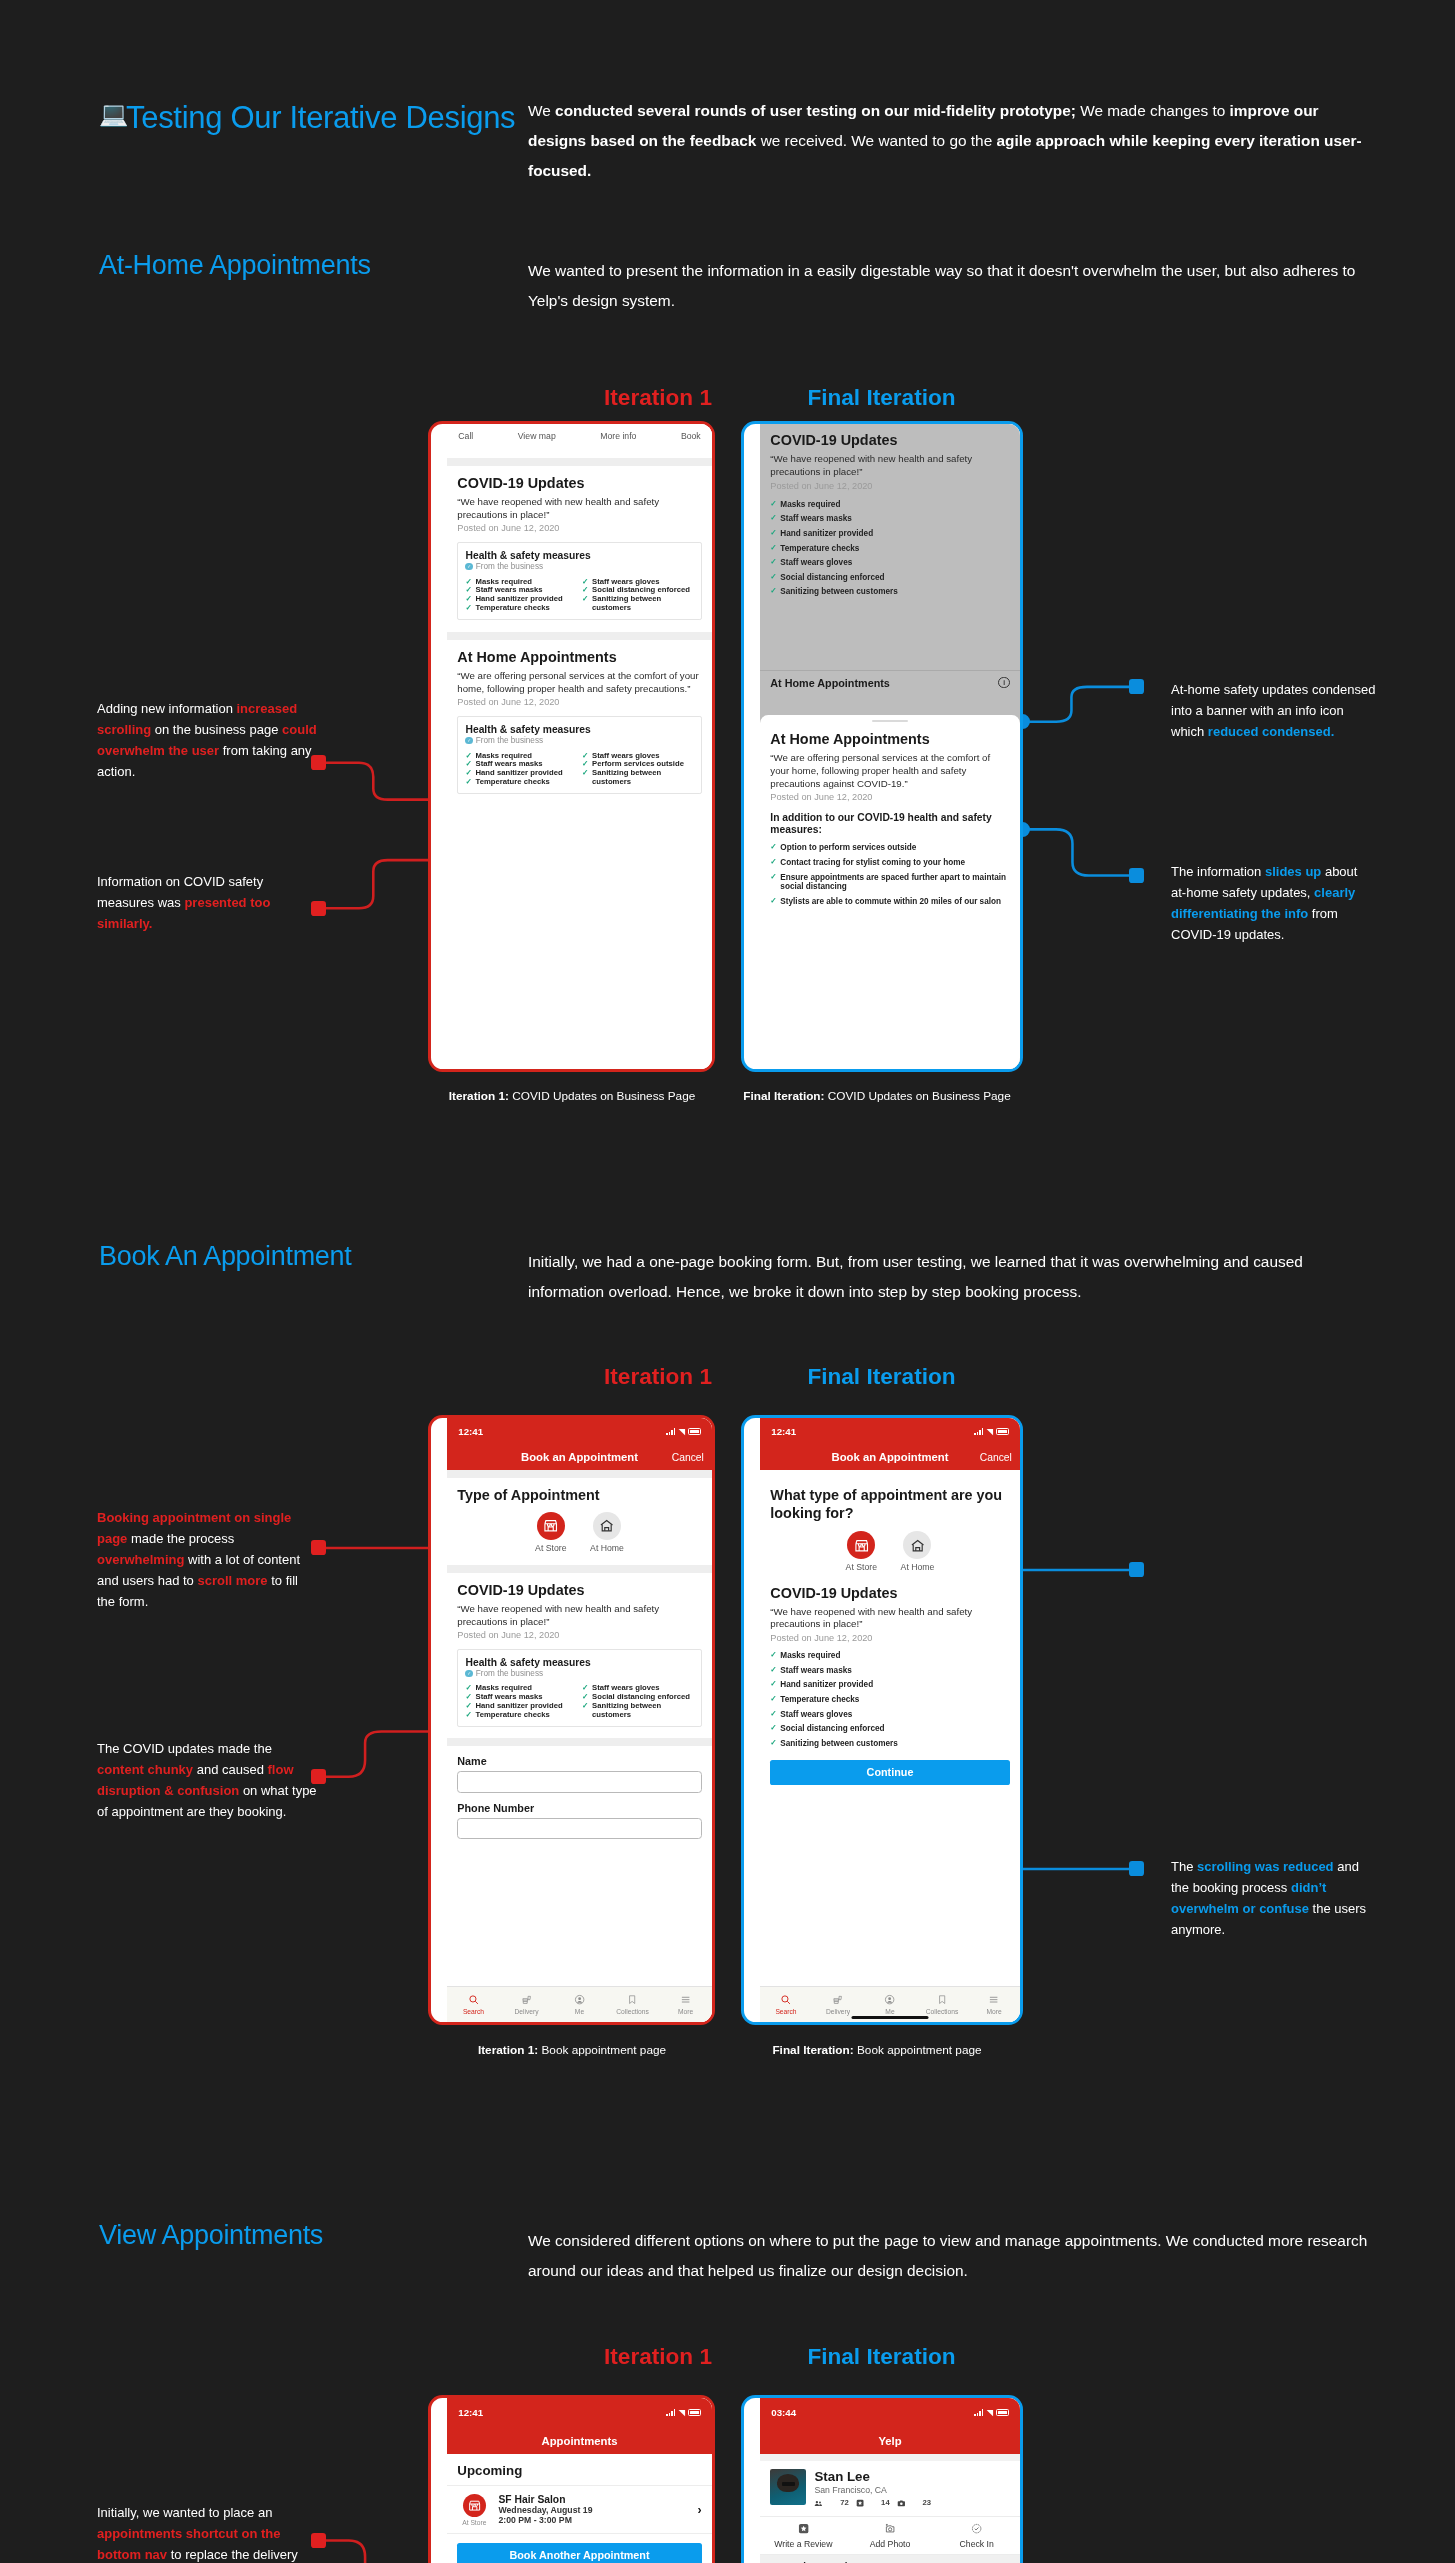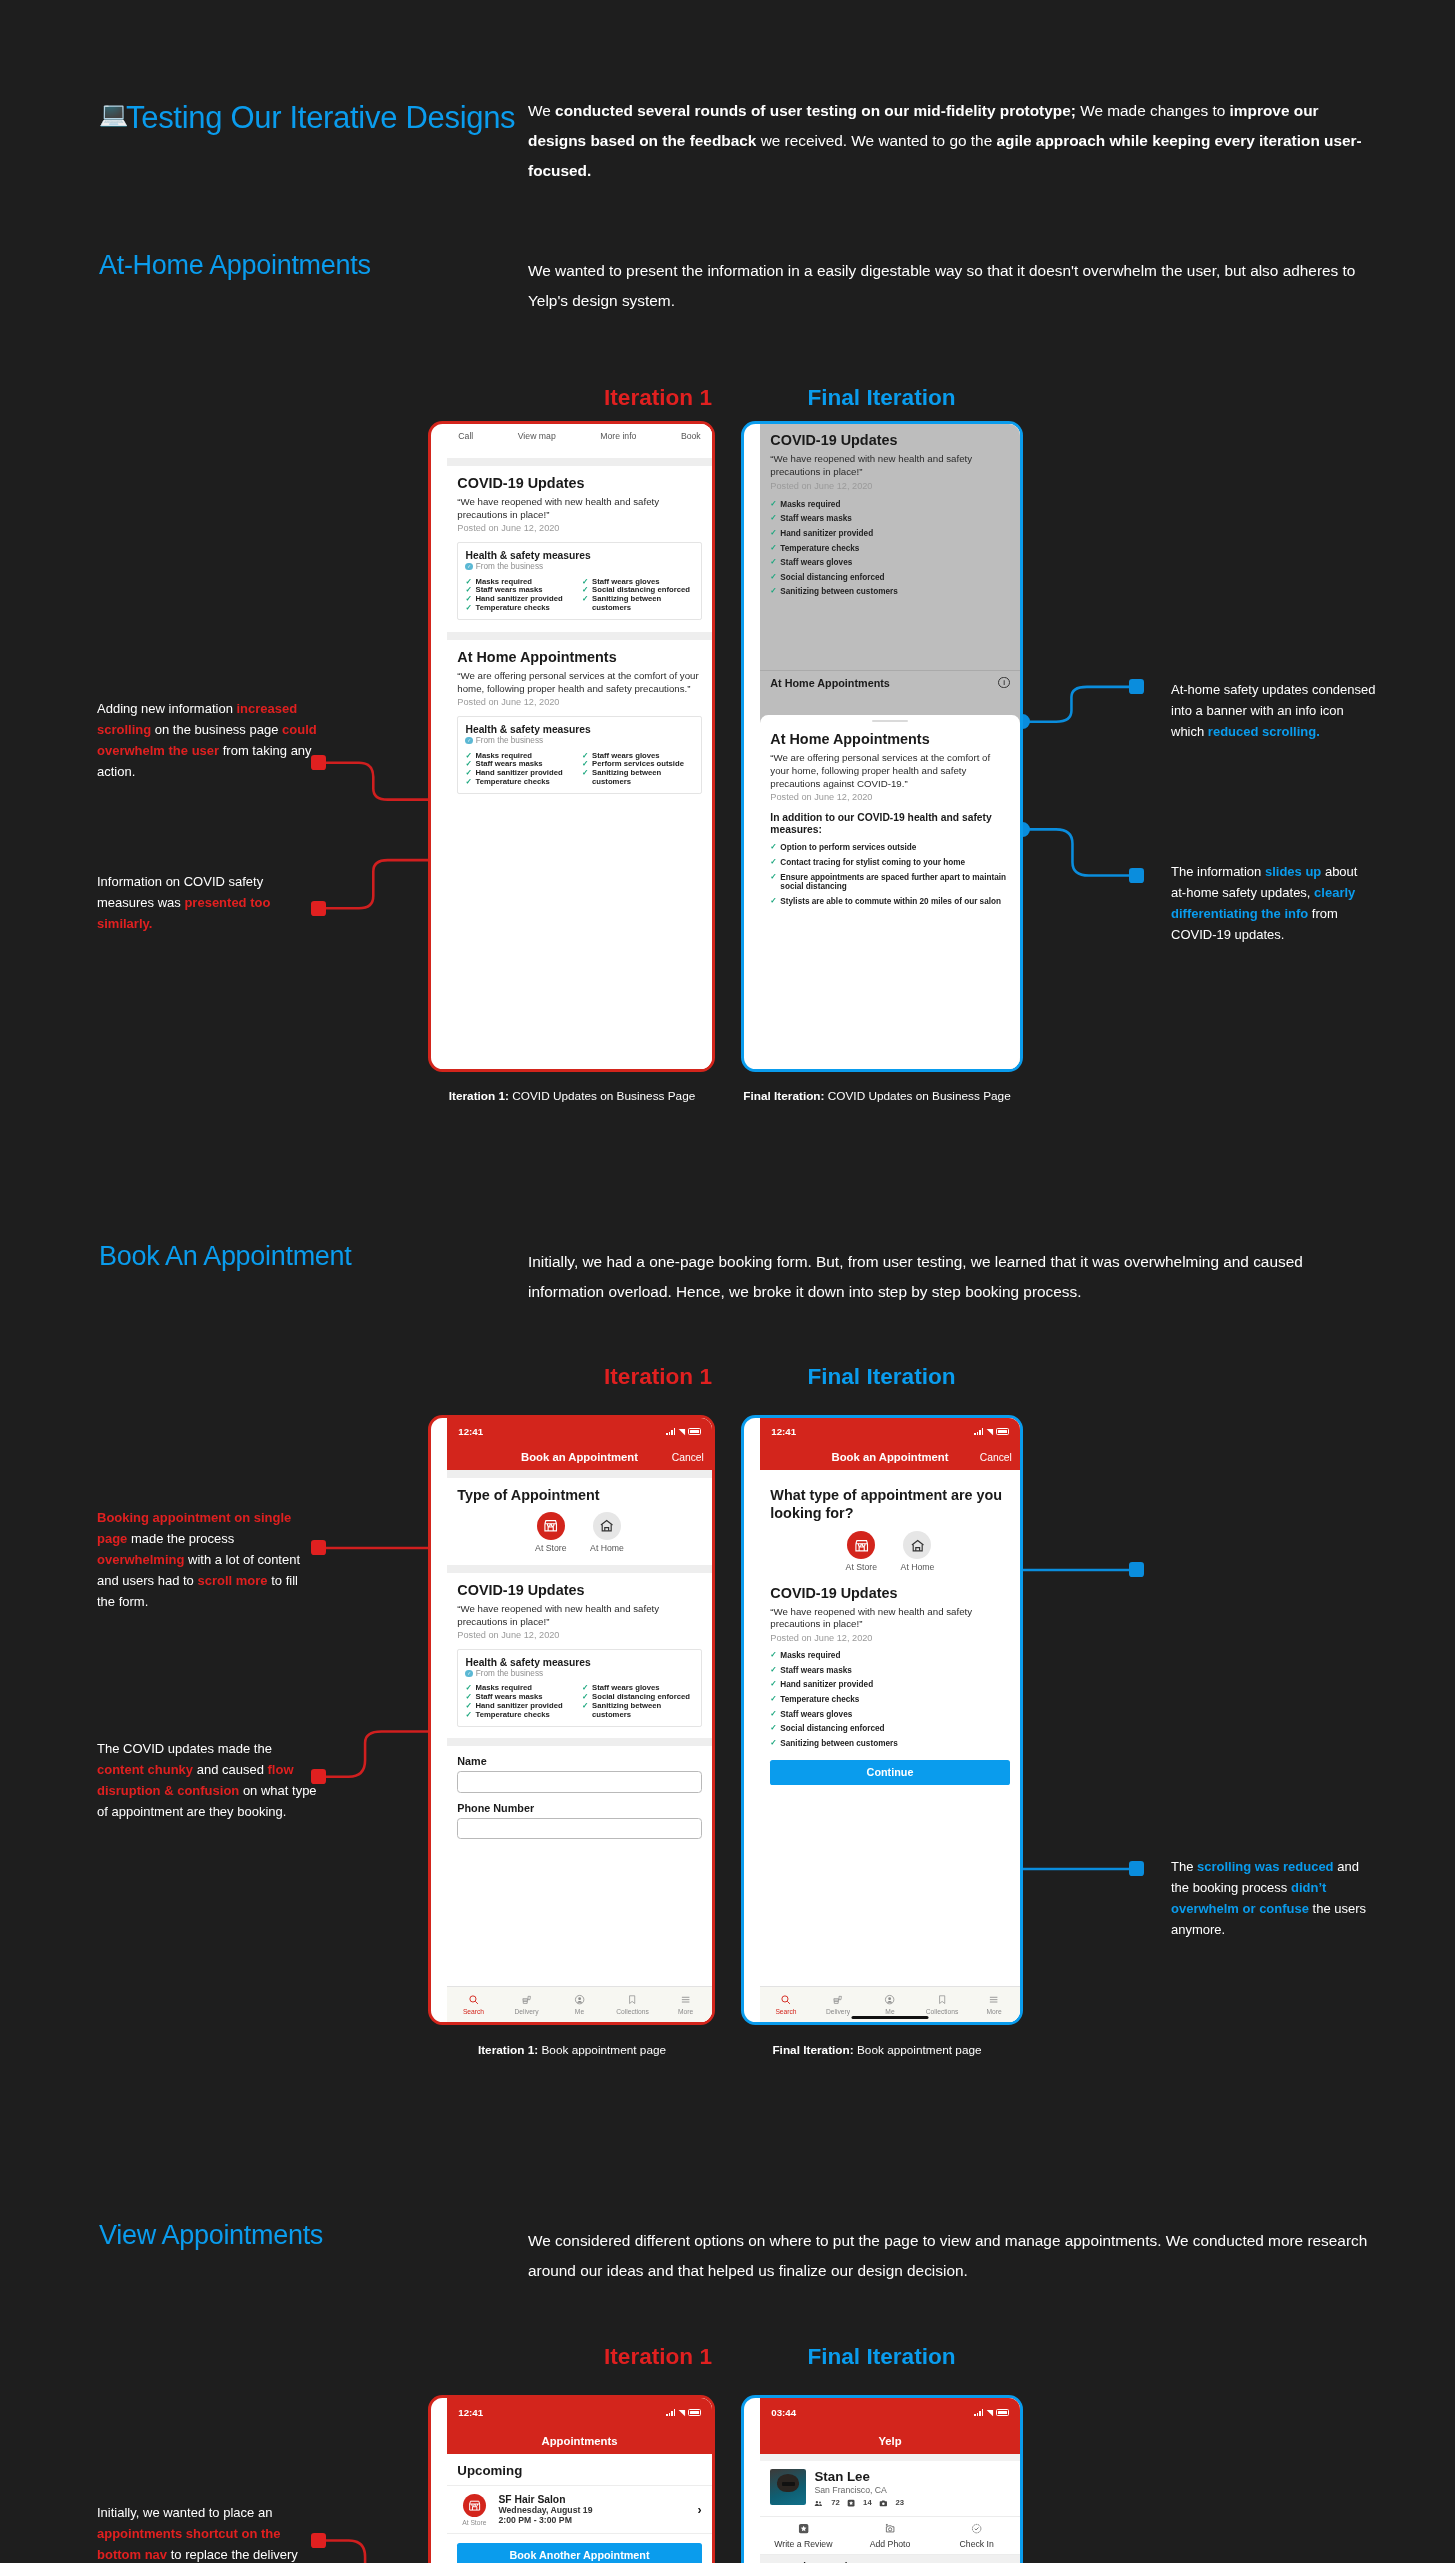--- a/index.html
+++ b/index.html
@@ -166,21 +166,21 @@
 
   
   .profile { display:flex; gap:8.2px; padding:8.2px 10.3px; align-items:flex-start;}
   .avatar { width:36px;height:36px;border-radius:2.1px;flex:none;overflow:hidden;
     background:linear-gradient(160deg,#3d3a38,#0f5e72 60%,#11718a); position:relative;}
   .avatar:after{content:"";position:absolute;left:7.2px;top:5.1px;width:21.5px;height:17.4px;border-radius:50% 50% 45% 45%;background:#2a2420;}
   .avatar:before{content:"";position:absolute;left:11.3px;top:12.3px;width:13.3px;height:4.6px;background:#111;border-radius:1px;z-index:2;}
   .pname { font-size:13.3px; font-weight:bold; color:#1a1a1a;}
   .ploc { font-size:8.7px; color:#666; margin-top:1px;}
   .pstats { display:flex; gap:7.2px; font-size:7.7px; color:#444; margin-top:3.1px; align-items:center;}
-  .pstats span { display:flex; align-items:center; gap:8px;}
+  .pstats span { display:flex; align-items:center; gap:17px;}
   .act-row { display:flex; border-top:0.5px solid #ececec; border-bottom:0.5px solid #ececec;}
   .act { flex:1; text-align:center; padding:6.2px 0 5.1px; font-size:8.7px; color:#333;}
   .act .ai { display:block; margin-bottom:2.6px; }
   .grey-head { background:#f0f0f0; font-size:9.7px; font-weight:bold; color:#1a1a1a; padding:5.6px 10.3px;}
 
   
   .caption { position:absolute; text-align:center; font-size:11.8px; line-height:1.35; color:#fff; width:318px;}
   .caption b { font-weight:bold; }
 
   
@@ -222,21 +222,21 @@
   <div class="sq" style="left:311px; top:901px;"></div>
   <div class="dot-r" style="left:433px; top:791px;"></div>
   <div class="dot-r" style="left:433px; top:851px;"></div>
   <div class="dot-b" style="left:1015px; top:714px;"></div>
   <div class="dot-b" style="left:1015px; top:822px;"></div>
   <div class="sq" style="left:1129px; top:679px; background:#0a8ddd;"></div>
   <div class="sq" style="left:1129px; top:868px; background:#0a8ddd;"></div>
 
   <div class="anno" style="left:97px; top:698px;"><span id="s1l1">Adding new information <span class="r">increased scrolling</span> on the business page <span class="r">could overwhelm the user</span> from taking any action.</span></div>
   <div class="anno" style="left:97px; top:871px;"><span id="s1l2">Information on COVID safety measures was <span class="r">presented too similarly.</span></span></div>
-  <div class="anno right" style="left:1171px; top:679px;"><span id="s1r1">At-home safety updates condensed into a banner with an info icon which <span class="b">reduced scrolling.</span></span></div>
+  <div class="anno right" style="left:1171px; top:679px;"><span id="s1r1">At-home safety updates condensed into a banner with an info icon which <span class="b">reduced condensed.</span></span></div>
   <div class="anno right" style="left:1171px; top:861px;"><span id="s1r2">The information <span class="b">slides up</span> about at-home safety updates, <span class="b">clearly differentiating the info</span> from COVID-19 updates.</span></div>
 
   <div class="phone red" style="left:428px; top:421px; width:287px; height:651px;">
     <div class="ph-inner">
       <div class="biz-tabs">
         <span>Call</span>
         <span>View map</span>
         <span>More info</span>
         <span>Book</span>
       </div>

